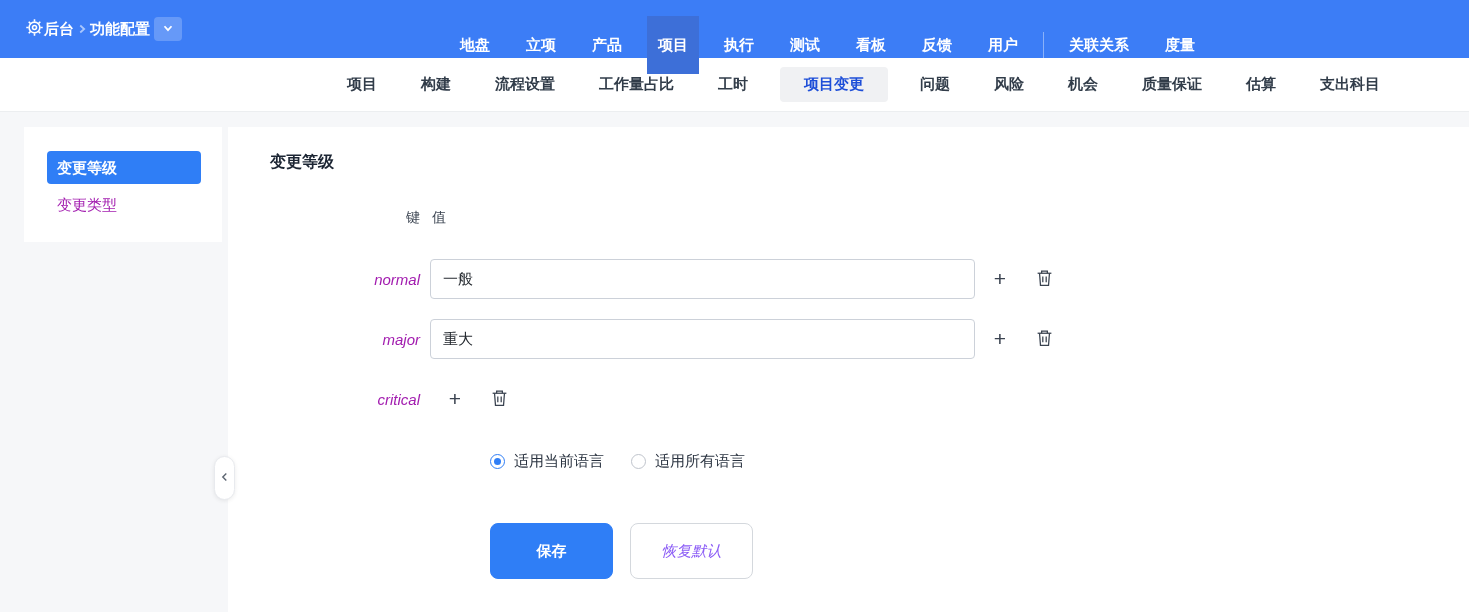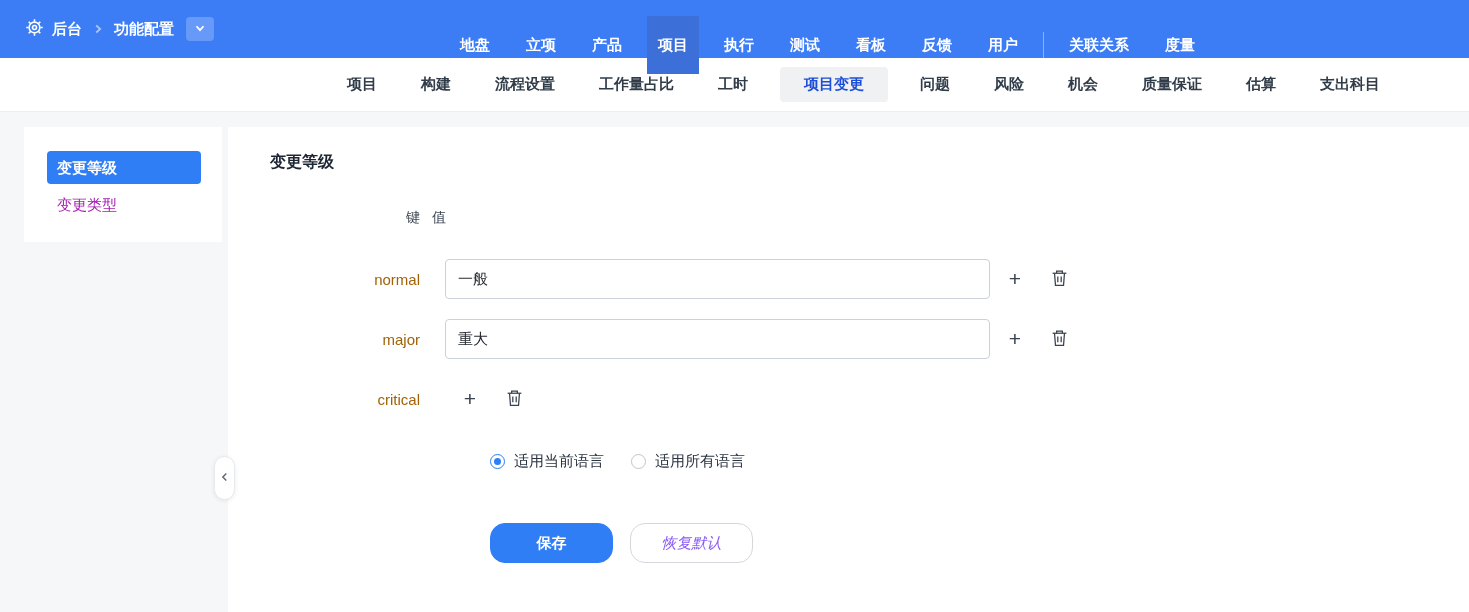--- a/index.html
+++ b/index.html
@@ -9,21 +9,21 @@
     background:#f6f7f9;
     font-family:"Liberation Sans","DejaVu Sans",sans-serif;
     color:#2a3340; font-size:15px;
   }
 
   
   .topbar {
     position:relative; height:58px; background:#3c7df6; color:#fff;
     display:flex; align-items:center;
   }
-  .breadcrumb { display:flex; align-items:center; padding-left:25px; gap:8px; font-weight:bold; }
+  .breadcrumb { display:flex; align-items:center; padding-left:25px; font-weight:bold; }
   .crumb-sep { display:flex; align-items:center; opacity:.75; margin:0 1px; }
   .dd-box {
     width:28px; height:24px; margin-left:4px; border-radius:4px;
     background:rgba(255,255,255,.22);
     display:flex; align-items:center; justify-content:center; cursor:pointer;
   }
   .topnav { position:absolute; left:449px; top:16px; height:58px; display:flex; align-items:stretch; gap:14px; }
   .topnav .item {
     display:flex; align-items:center; padding:0 11px; font-weight:bold;
     cursor:pointer; white-space:nowrap;
@@ -59,21 +59,21 @@
   }
 
   .main-panel { flex:1; background:#fff; padding:25px 40px 0 42px; }
   .page-title { font-size:16px; font-weight:bold; color:#1c2533; margin:0; }
 
   .kv-header { display:flex; margin-top:36px; margin-bottom:32px; font-size:14px; color:#3c4552; }
   .kv-header .k { width:150px; text-align:right; margin-right:10px; }
   .kv-header .v { padding-left:2px; }
 
   .form-row { display:flex; align-items:center; margin-bottom:20px; height:40px; }
-  .row-label { width:150px; text-align:right; margin-right:25px; color:#a16207; }
+  .row-label { width:150px; text-align:right; margin-right:10px; color:#a21caf;font-style:italic; }
   .row-input {
     width:545px; height:40px; border:1px solid #ccd1d9; border-radius:4px;
     padding:16px 12px; font-size:15px; color:#24292f; outline:none;
     font-family:"Liberation Sans","DejaVu Sans",sans-serif; background:#fff;
   }
   .icon-btn { background:none; border:none; padding:0; cursor:pointer; display:flex; align-items:center; justify-content:center; }
   .plus-btn { margin-left:14px; width:22px; height:24px; font-size:21px; line-height:22px; color:#3a4350; font-weight:400; }
   .trash-btn { margin-left:22px; width:22px; height:24px; }
 
   .radio-row { display:flex; align-items:center; margin:33px 0 0 220px; }
@@ -82,21 +82,21 @@
   .radio.checked::after {
     content:""; position:absolute; left:50%; top:50%; width:7px; height:7px;
     margin:-3.5px 0 0 -3.5px; border-radius:50%; background:#2f7ef6;
   }
   .radio.unchecked { border:1.5px solid #bfc4cc; }
   .radio-label { margin-left:9px; cursor:pointer; }
   .radio-group + .radio-group { margin-left:27px; }
   .radio-group { display:flex; align-items:center; }
 
   .btn-row { display:flex; margin:52px 0 0 220px; gap:17px; }
-  .btn { width:123px; height:40px; border-radius:15px; font-size:15px; cursor:pointer;
+  .btn { width:123px; height:56px; border-radius:8px; font-size:15px; cursor:pointer;
          font-family:"Liberation Sans","DejaVu Sans",sans-serif; }
   .btn-primary { background:#2f7ef6; border:1px solid #2f7ef6; color:#fff; font-weight:bold; }
   .btn-default { background:#fff; border:1px solid #d4d8dd; color:#8b5cf6;font-style:italic; }
 </style>
 </head>
 <body>
 
 <div class="topbar">
   <div class="breadcrumb">
     <span class="icon">

